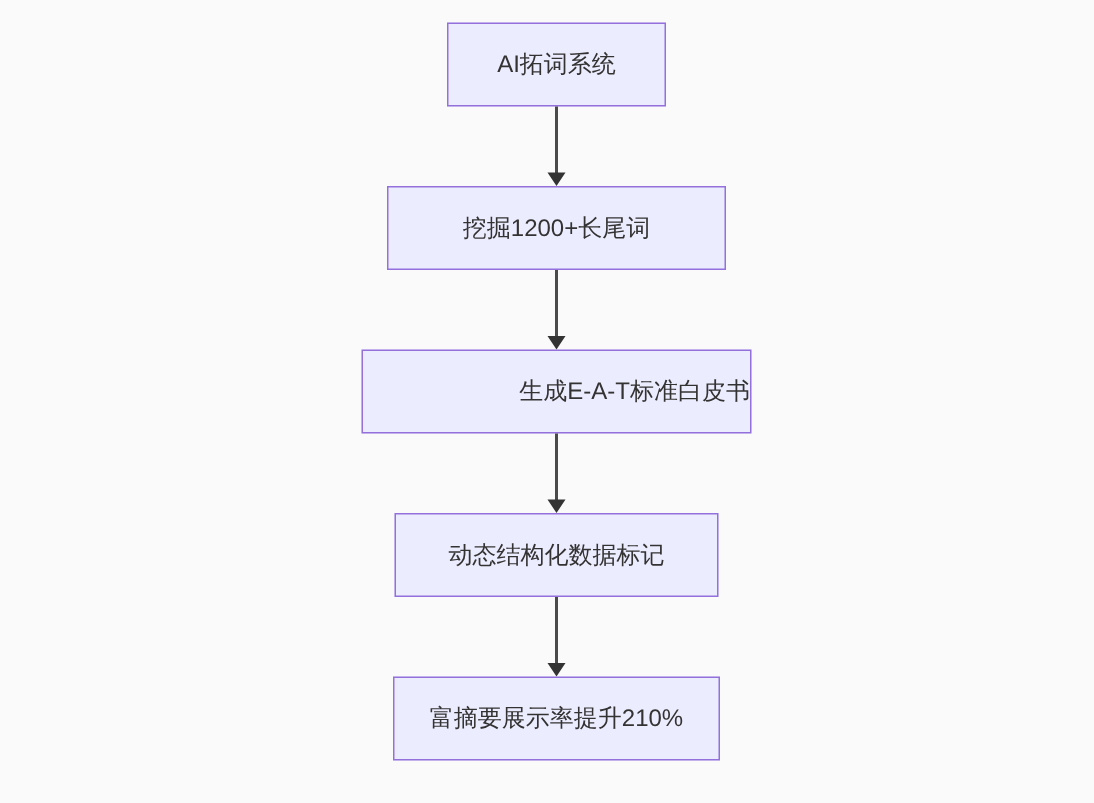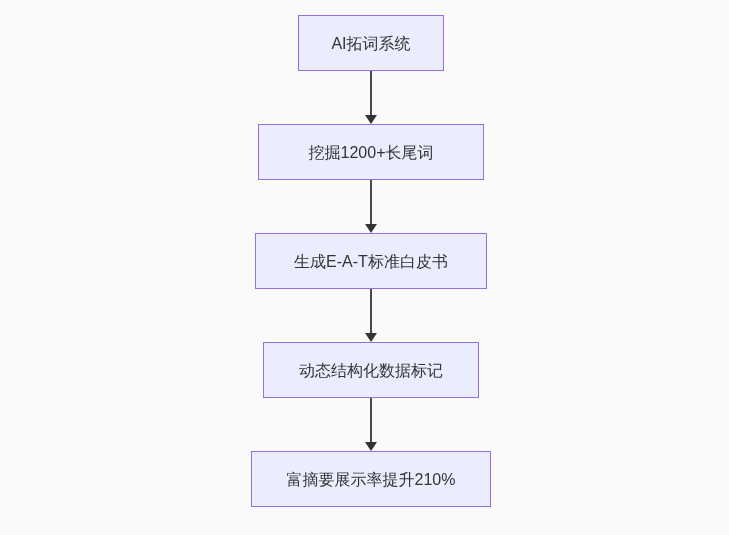--- a/index.html
+++ b/index.html
@@ -36,23 +36,23 @@
     background: #ECECFF;
     border: 1px solid #9370DB;
     color: #333333;
     font-size: 16px;
     line-height: 19px;
     white-space: nowrap;
     text-align: center;
   }
   .w1 { width: 146px; }
   .w2 { width: 226px; }
-  .w3 { width: 232px; }
+  .w3 { width: 260px; justify-content: flex-end; }
   .w4 { width: 216px; }
-  .w5 { width: 240px; }
+  .w5 { width: 218px; }
   .flow-arrow {
     position: relative;
     width: 14px;
     height: 53px;
   }
   .flow-arrow .shaft {
     position: absolute;
     left: 50%;
     top: 0;
     bottom: 8px;

